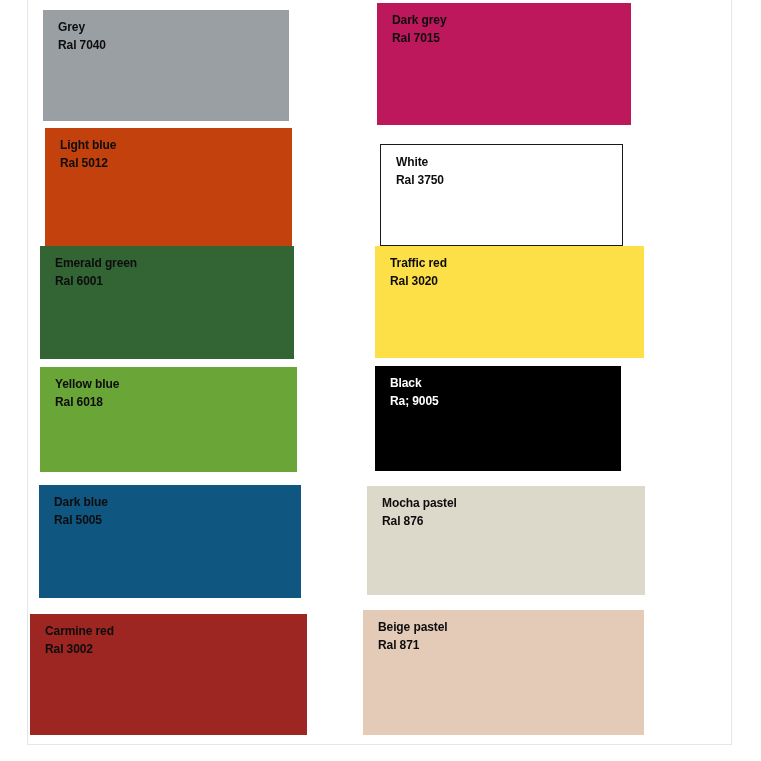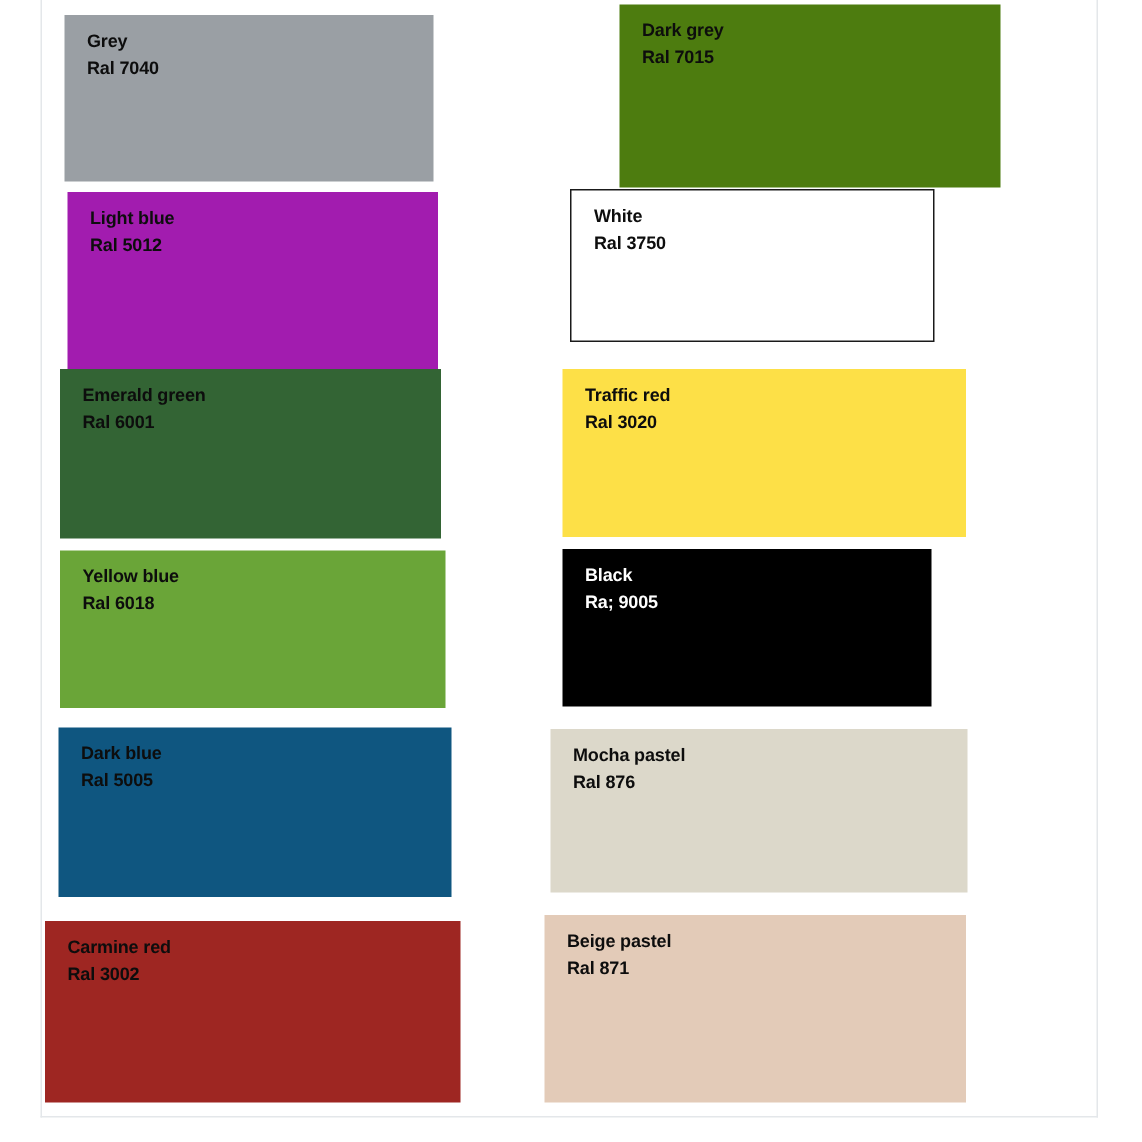--- a/index.html
+++ b/index.html
@@ -78,33 +78,33 @@
 
 <div id="chart-root">
   <div id="chart-frame"></div>
   <div id="swatch-container">
       <div class="swatch text-dark" style="left: 43px; top: 10px; width: 246px; height: 111px; background: rgb(154, 159, 164);">
         <div class="swatch-label">
           <span class="swatch-name">Grey</span>
           <span class="swatch-code">Ral 7040</span>
         </div>
       </div>
-      <div class="swatch text-dark" style="left: 377px; top: 3px; width: 254px; height: 122px; background: #4d7c0f; margin-left: 36px;">
+      <div class="swatch text-dark" style="left: 377px; top: 3px; width: 254px; height: 122px; background: #be185d;">
         <div class="swatch-label">
           <span class="swatch-name">Dark grey</span>
           <span class="swatch-code">Ral 7015</span>
         </div>
       </div>
-      <div class="swatch text-dark" style="left: 45px; top: 128px; width: 247px; height: 137px; background: #a21caf;">
+      <div class="swatch text-dark" style="left: 45px; top: 128px; width: 247px; height: 137px; background: #c2410c;">
         <div class="swatch-label">
           <span class="swatch-name">Light blue</span>
           <span class="swatch-code">Ral 5012</span>
         </div>
       </div>
-      <div class="swatch text-dark bordered" style="left: 380px; top: 126px; width: 243px; height: 102px; background: rgb(255, 255, 255); padding-left: 24px;">
+      <div class="swatch text-dark bordered" style="left: 380px; top: 144px; width: 243px; height: 102px; background: rgb(255, 255, 255); padding-left: 24px;">
         <div class="swatch-label">
           <span class="swatch-name">White</span>
           <span class="swatch-code">Ral 3750</span>
         </div>
       </div>
       <div class="swatch text-dark" style="left: 40px; top: 246px; width: 254px; height: 113px; background: rgb(51, 100, 52);">
         <div class="swatch-label">
           <span class="swatch-name">Emerald green</span>
           <span class="swatch-code">Ral 6001</span>
         </div>

